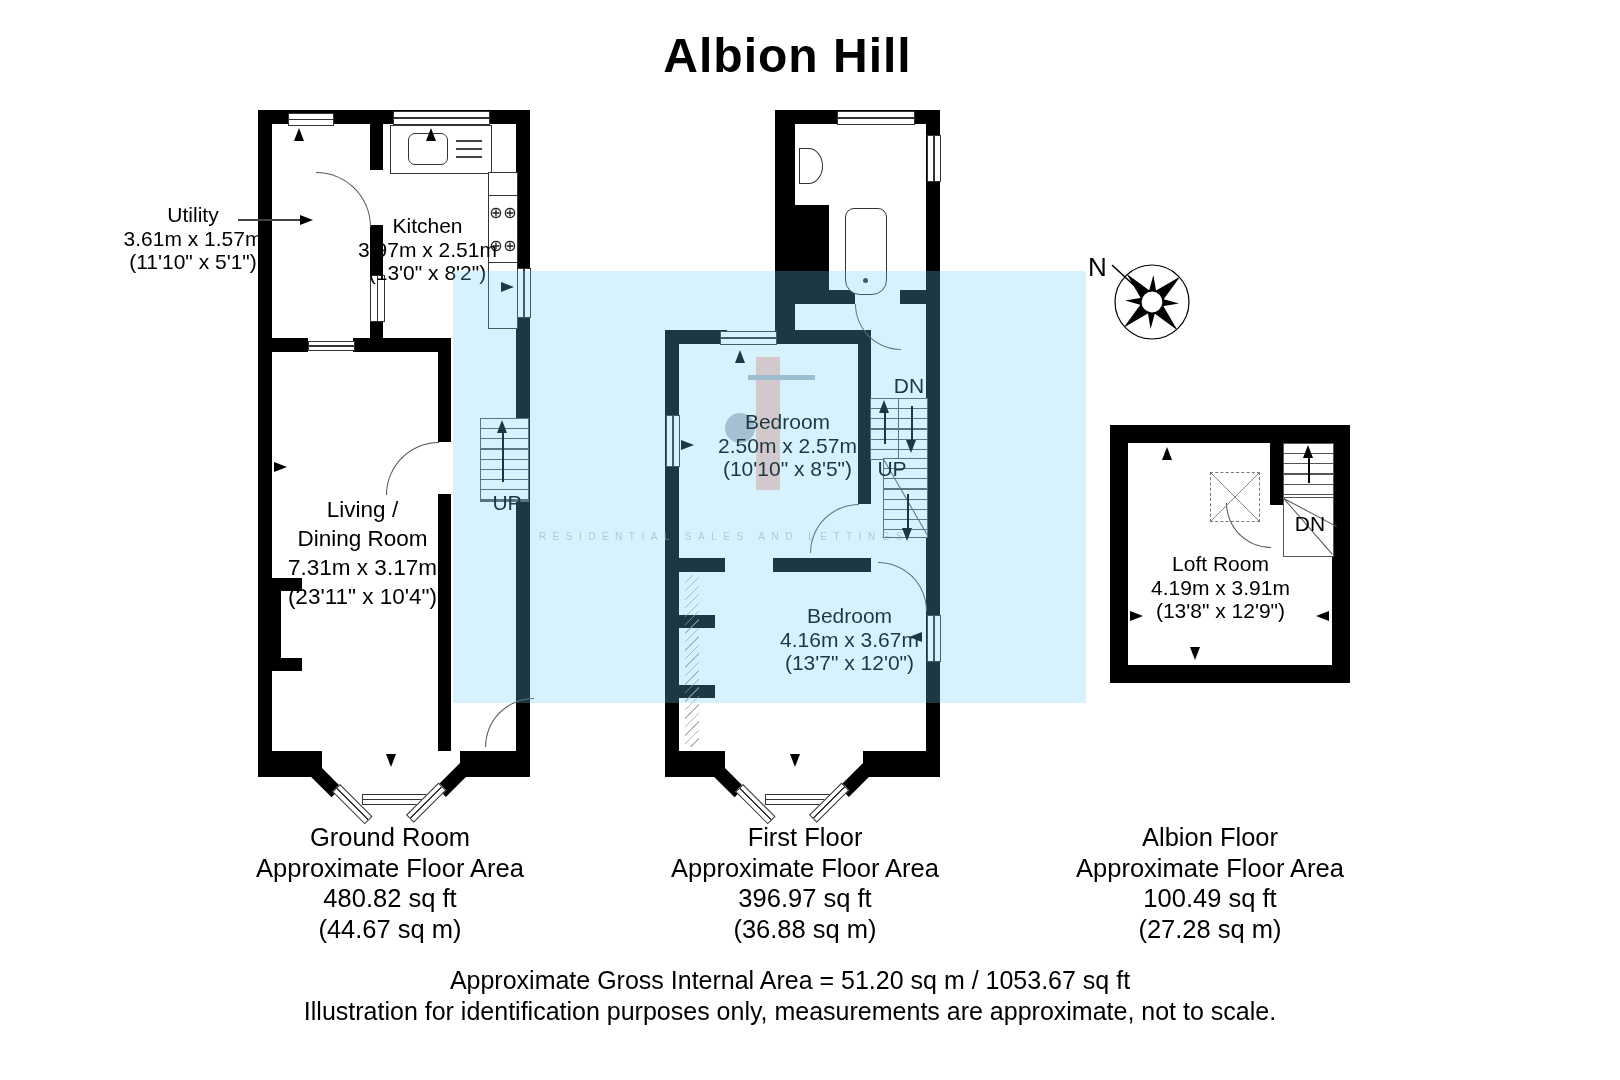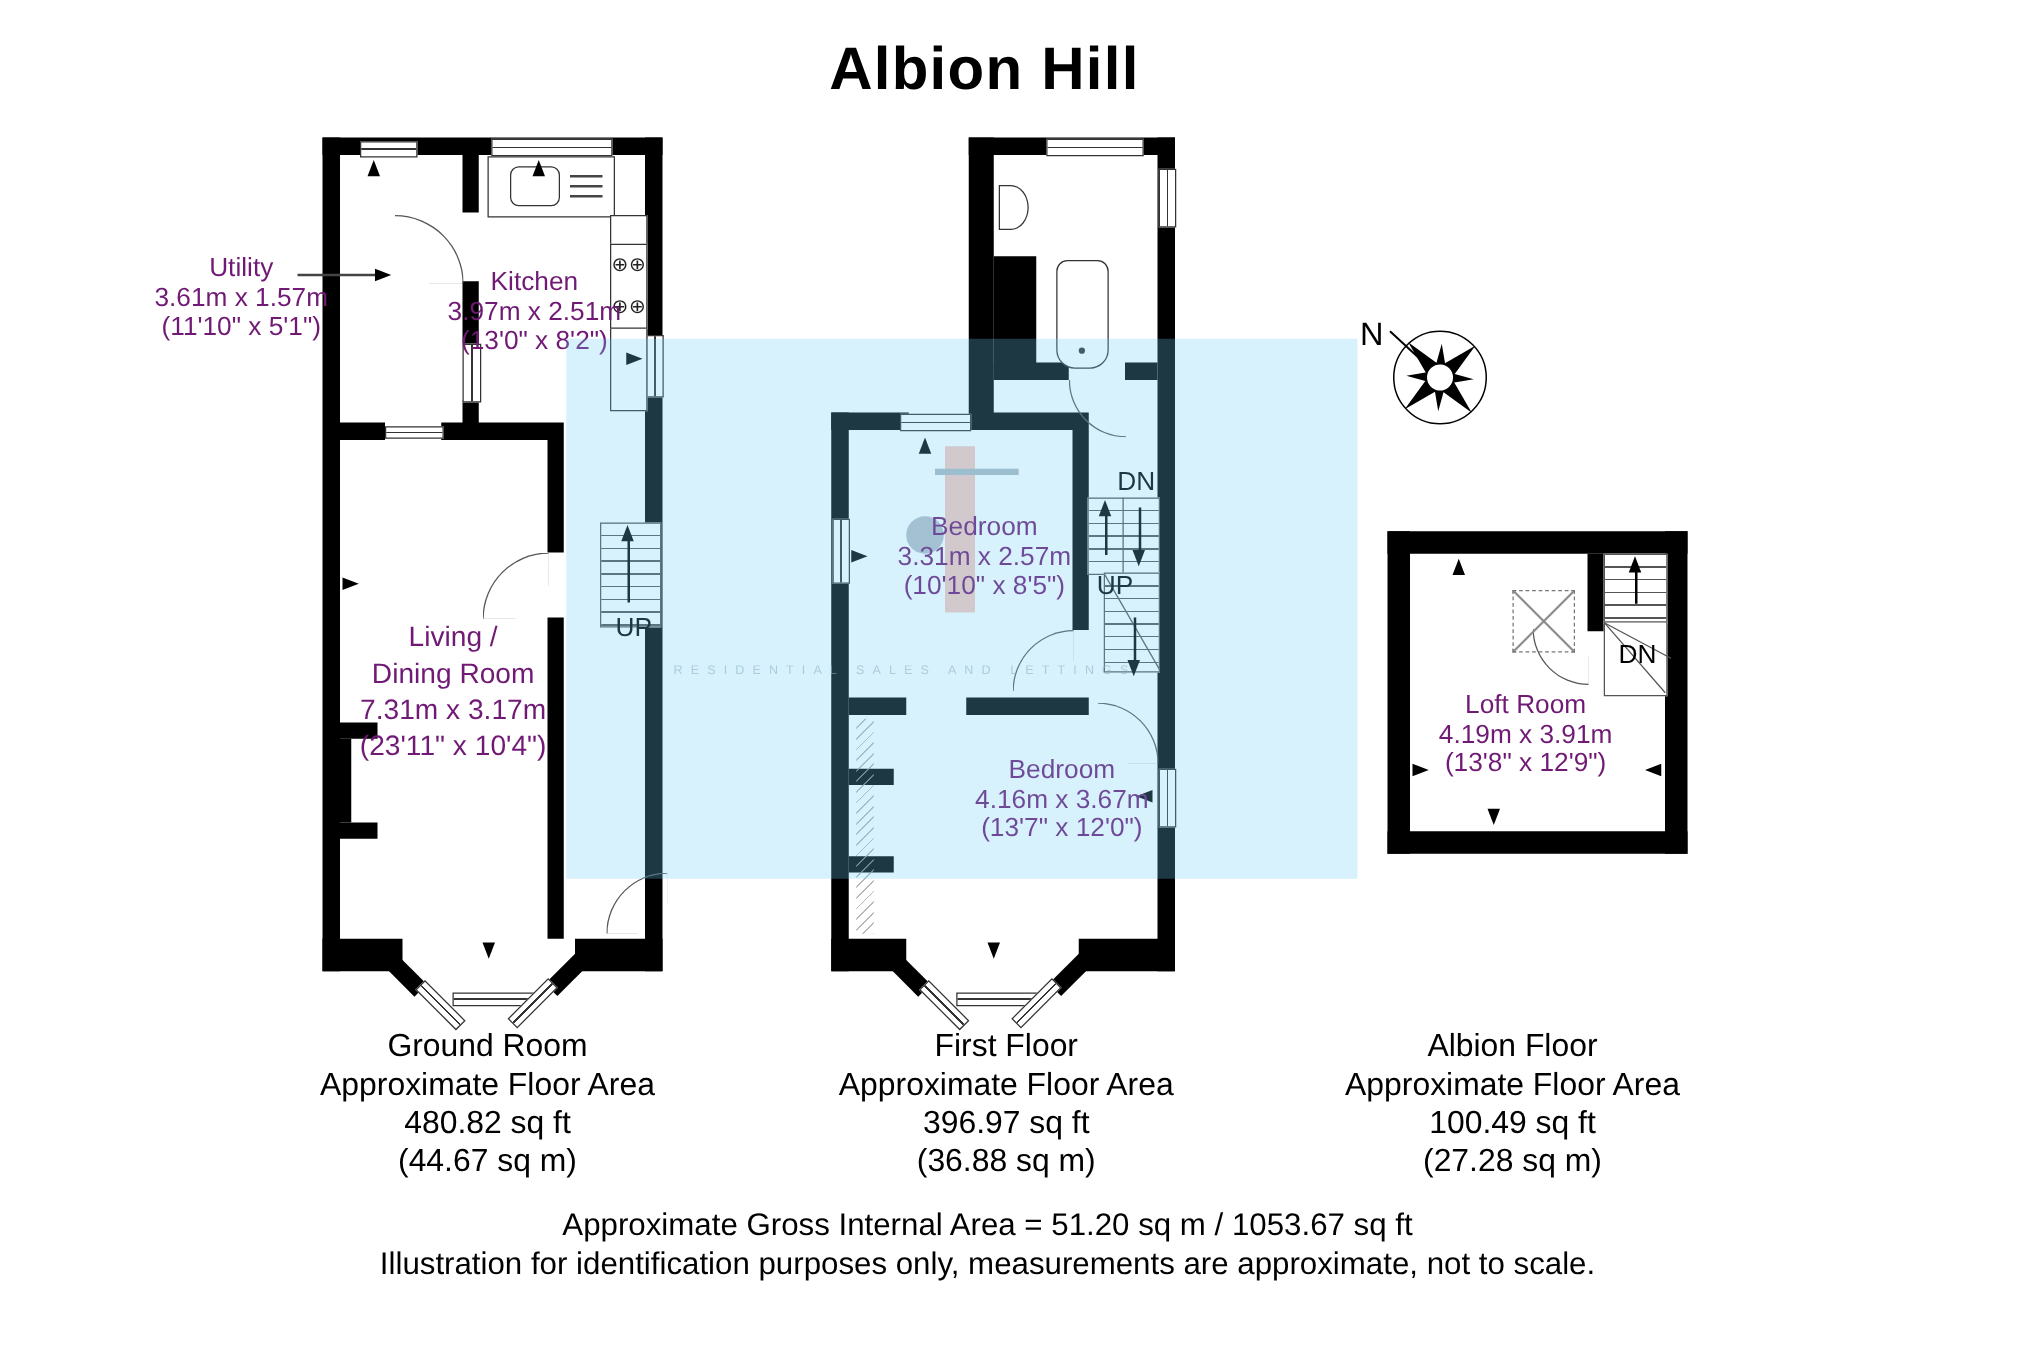--- a/index.html
+++ b/index.html
@@ -24,21 +24,21 @@
   
   .tick{position:absolute;width:0;height:0;z-index:4;}
   .tick-up{border-left:5px solid transparent;border-right:5px solid transparent;border-bottom:13px solid #000;}
   .tick-down{border-left:5px solid transparent;border-right:5px solid transparent;border-top:13px solid #000;}
   .tick-left{border-top:5px solid transparent;border-bottom:5px solid transparent;border-right:13px solid #000;}
   .tick-right{border-top:5px solid transparent;border-bottom:5px solid transparent;border-left:13px solid #000;}
   .aline{position:absolute;width:2px;background:#000;z-index:4;}
   
   .fx{position:absolute;border:1.4px solid #333;background:#fff;z-index:2;}
   
-  .room-label{position:absolute;z-index:6;text-align:center;font-size:21px;line-height:23.5px;color:#701a75;}
+  .room-label{position:absolute;z-index:6;text-align:center;font-size:21px;line-height:23.5px;color:#000000;}
   .room-label .rname{white-space:pre-line;}
   .stair-label{position:absolute;z-index:6;text-align:center;font-size:21px;color:#000;}
   .living-label{font-size:22.5px;line-height:29px;}
   .caption{position:absolute;z-index:6;text-align:center;font-size:25.5px;line-height:30.5px;color:#000;}
   .footer-line{position:absolute;left:0;width:1580px;text-align:center;font-size:25px;color:#000;z-index:6;}
   .title{position:absolute;top:28px;left:0;width:1575px;text-align:center;
          font-size:48px;font-weight:bold;letter-spacing:1px;z-index:6;}
   
   .overlay{position:absolute;left:453px;top:271px;width:633px;height:432px;
            background:rgba(109,204,247,0.27);z-index:50;pointer-events:none;}
@@ -231,21 +231,21 @@
     <div class="rname">Living /
 Dining Room</div>
     <div>7.31m x 3.17m</div>
     <div>(23'11" x 10'4")</div>
   </div>
 
   <div class="stair-label" style="left:478px;top:491px;width:58px;">UP</div>
 
   <div class="room-label" style="left:690px;top:410px;width:195px;">
     <div class="rname">Bedroom</div>
-    <div>3.31m x 2.57m</div>
+    <div>2.50m x 2.57m</div>
     <div>(10'10" x 8'5")</div>
   </div>
 
   <div class="room-label" style="left:742px;top:604px;width:215px;">
     <div class="rname">Bedroom</div>
     <div>4.16m x 3.67m</div>
     <div>(13'7" x 12'0")</div>
   </div>
 
   <div class="stair-label" style="left:886px;top:374px;width:46px;">DN</div>

